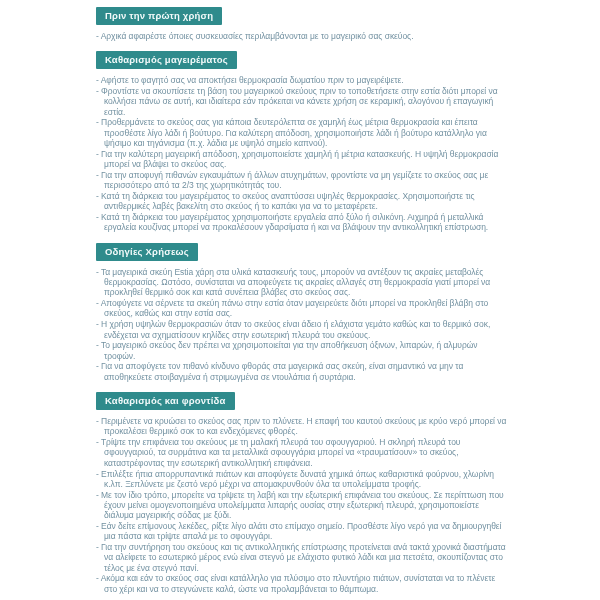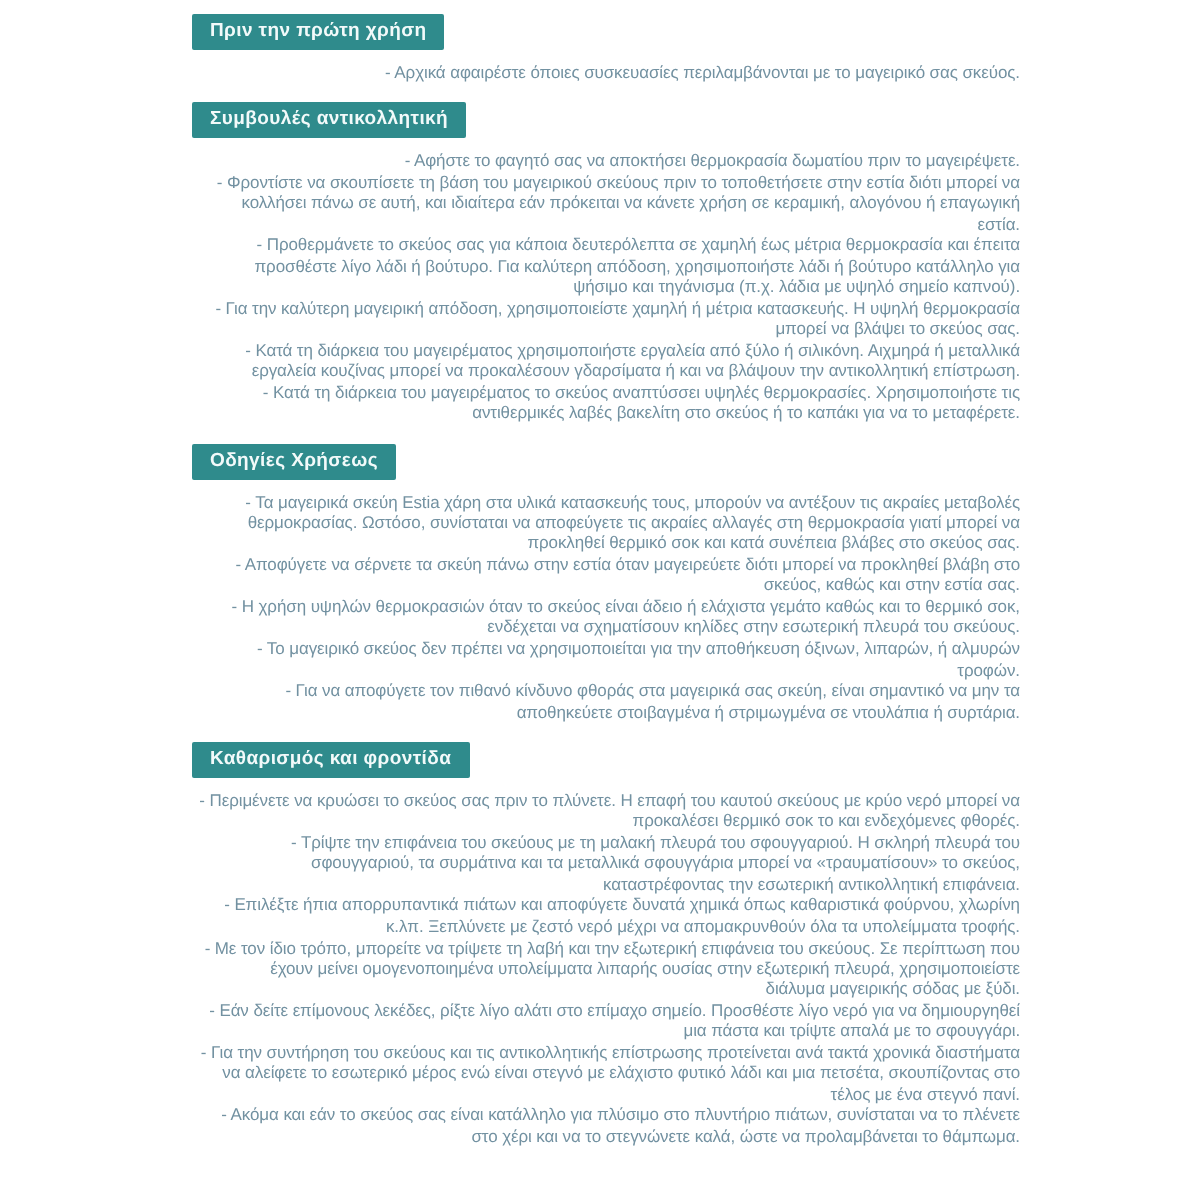--- a/index.html
+++ b/index.html
@@ -38,47 +38,47 @@
   .bullets {
     color: #7291a1;
     font-size: 8.5px;
     line-height: 10.3px;
     letter-spacing: -0.05px;
   }
   .bullet {
     padding-left: 8px;
     text-indent: -8px;
     margin: 0 0 0.5px 0;
-    text-align: right;
   }
   .bullet::before {
     content: "- ";
   }
 </style>
 </head>
 <body>
 
 <div class="doc">
 
   <div class="section">
     <div class="section-header">Πριν την πρώτη χρήση</div>
     <div class="bullets">
       <div class="bullet">Αρχικά αφαιρέστε όποιες συσκευασίες περιλαμβάνονται με το μαγειρικό σας σκεύος.</div>
     </div>
   </div>
 
   <div class="section">
-    <div class="section-header">Συμβουλές αντικολλητική</div>
+    <div class="section-header">Καθαρισμός μαγειρέματος</div>
     <div class="bullets">
       <div class="bullet">Αφήστε το φαγητό σας να αποκτήσει θερμοκρασία δωματίου πριν το μαγειρέψετε.</div>
       <div class="bullet">Φροντίστε να σκουπίσετε τη βάση του μαγειρικού σκεύους πριν το τοποθετήσετε στην εστία διότι μπορεί να κολλήσει πάνω σε αυτή, και ιδιαίτερα εάν πρόκειται να κάνετε χρήση σε κεραμική, αλογόνου ή επαγωγική εστία.</div>
       <div class="bullet">Προθερμάνετε το σκεύος σας για κάποια δευτερόλεπτα σε χαμηλή έως μέτρια θερμοκρασία και έπειτα προσθέστε λίγο λάδι ή βούτυρο. Για καλύτερη απόδοση, χρησιμοποιήστε λάδι ή βούτυρο κατάλληλο για ψήσιμο και τηγάνισμα (π.χ. λάδια με υψηλό σημείο καπνού).</div>
       <div class="bullet">Για την καλύτερη μαγειρική απόδοση, χρησιμοποιείστε χαμηλή ή μέτρια κατασκευής. Η υψηλή θερμοκρασία μπορεί να βλάψει το σκεύος σας.</div>
+      <div class="bullet">Για την αποφυγή πιθανών εγκαυμάτων ή άλλων ατυχημάτων, φροντίστε να μη γεμίζετε το σκεύος σας με περισσότερο από τα 2/3 της χωρητικότητάς του.</div>
+      <div class="bullet">Κατά τη διάρκεια του μαγειρέματος το σκεύος αναπτύσσει υψηλές θερμοκρασίες. Χρησιμοποιήστε τις αντιθερμικές λαβές βακελίτη στο σκεύος ή το καπάκι για να το μεταφέρετε.</div>
       <div class="bullet">Κατά τη διάρκεια του μαγειρέματος χρησιμοποιήστε εργαλεία από ξύλο ή σιλικόνη. Αιχμηρά ή μεταλλικά εργαλεία κουζίνας μπορεί να προκαλέσουν γδαρσίματα ή και να βλάψουν την αντικολλητική επίστρωση.</div>
-      <div class="bullet">Κατά τη διάρκεια του μαγειρέματος το σκεύος αναπτύσσει υψηλές θερμοκρασίες. Χρησιμοποιήστε τις αντιθερμικές λαβές βακελίτη στο σκεύος ή το καπάκι για να το μεταφέρετε.</div>
     </div>
   </div>
 
   <div class="section">
     <div class="section-header">Οδηγίες Χρήσεως</div>
     <div class="bullets">
       <div class="bullet">Τα μαγειρικά σκεύη Estia χάρη στα υλικά κατασκευής τους, μπορούν να αντέξουν τις ακραίες μεταβολές θερμοκρασίας. Ωστόσο, συνίσταται να αποφεύγετε τις ακραίες αλλαγές στη θερμοκρασία γιατί μπορεί να προκληθεί θερμικό σοκ και κατά συνέπεια βλάβες στο σκεύος σας.</div>
       <div class="bullet">Αποφύγετε να σέρνετε τα σκεύη πάνω στην εστία όταν μαγειρεύετε διότι μπορεί να προκληθεί βλάβη στο σκεύος, καθώς και στην εστία σας.</div>
       <div class="bullet">Η χρήση υψηλών θερμοκρασιών όταν το σκεύος είναι άδειο ή ελάχιστα γεμάτο καθώς και το θερμικό σοκ, ενδέχεται να σχηματίσουν κηλίδες στην εσωτερική πλευρά του σκεύους.</div>
       <div class="bullet">Το μαγειρικό σκεύος δεν πρέπει να χρησιμοποιείται για την αποθήκευση όξινων, λιπαρών, ή αλμυρών τροφών.</div>

